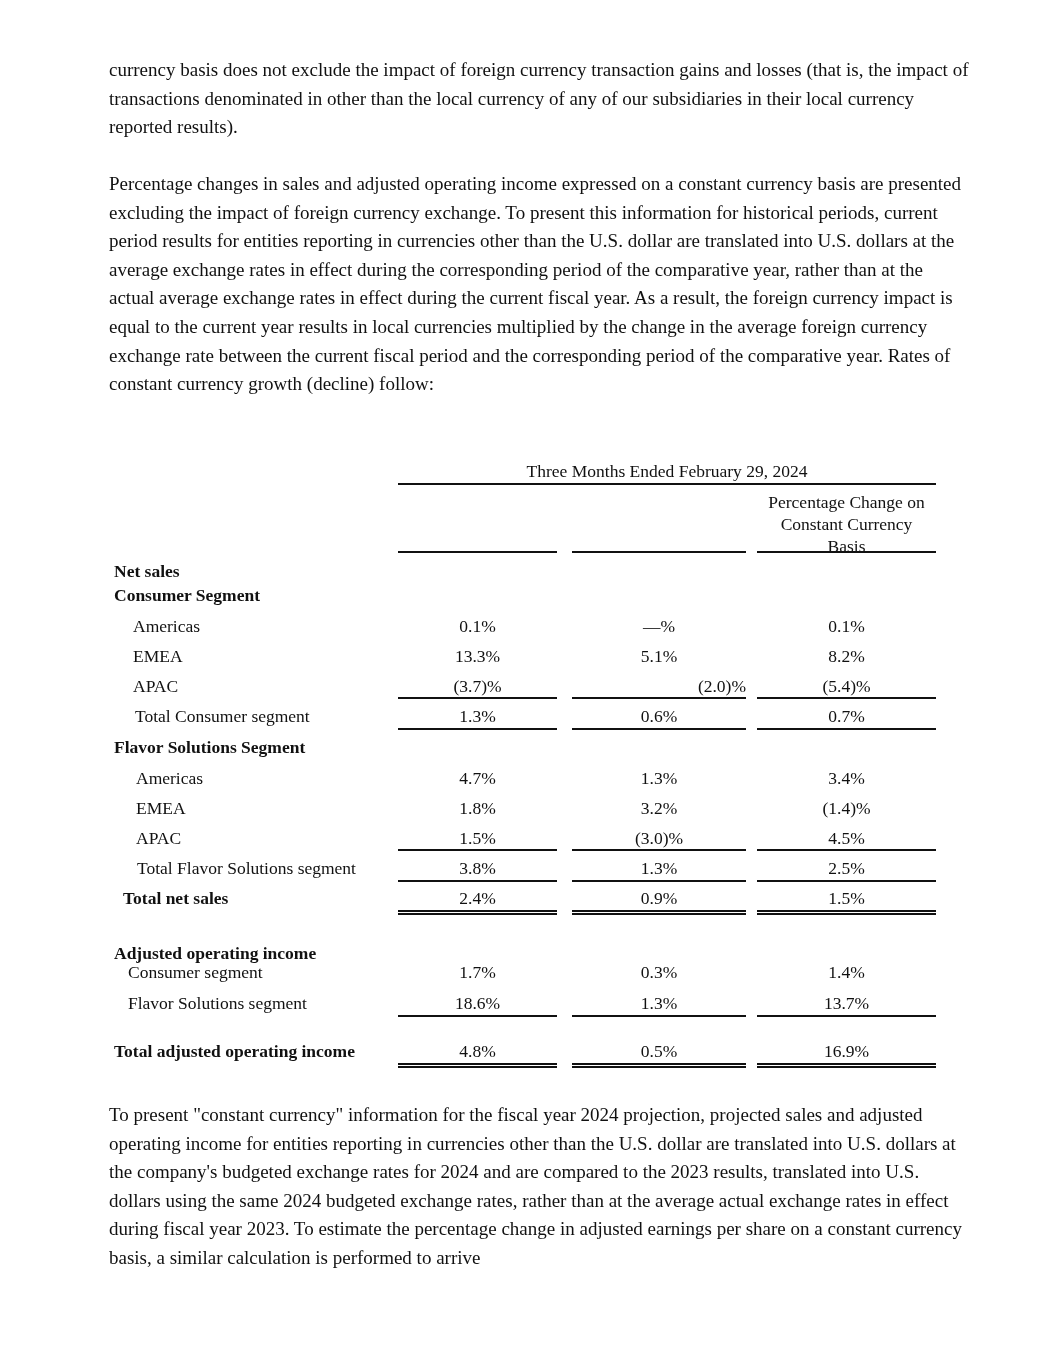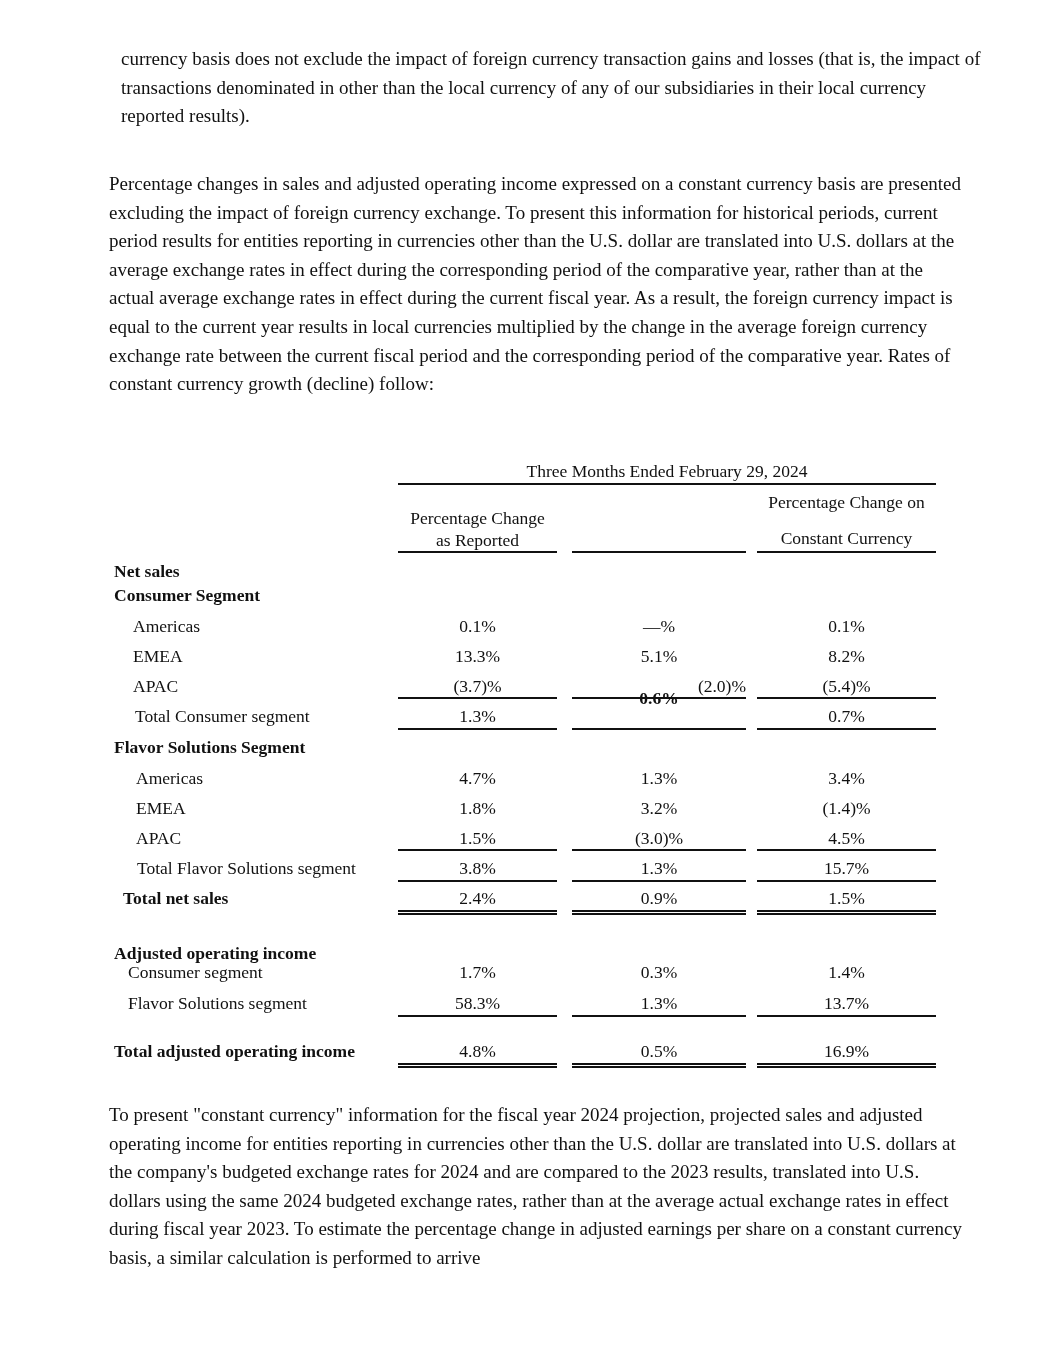--- a/index.html
+++ b/index.html
@@ -4,21 +4,21 @@
 <style>
   html, body { margin: 0; padding: 0; background: #ffffff; }
   body {
     width: 1055px; height: 1365px; position: relative; overflow: hidden;
     font-family: "Liberation Serif", serif; color: #111111;
   }
   .para {
     position: absolute; left: 109px; width: 860px;
     font-size: 19px; line-height: 28.6px; margin: 0;
   }
-  #p1 { top: 45px; margin-left: 12px; }
+  #p1 { top: 56px; }
   #p2 { top: 170px; }
   #p3 { top: 1101px; }
 
   .tbl { position: absolute; left: 0; top: 0; width: 1055px; height: 1365px; padding-left: 46px; }
   .abs { position: absolute; font-size: 17.5px; line-height: 20px; white-space: nowrap; }
   .center { text-align: center; }
   .bold { font-weight: bold; }
   .rule { position: absolute; height: 2px; background: #111; }
   .dbl { position: absolute; height: 5px; border-top: 2px solid #111; border-bottom: 2px solid #111; box-sizing: border-box; }
   .c1 { left: 398px; width: 159px; }
@@ -29,27 +29,23 @@
 <body>
 
 <p id="p1" class="para">currency basis does not exclude the impact of foreign currency transaction gains and losses (that is, the impact of transactions denominated in other than the local currency of any of our subsidiaries in their local currency reported results).</p>
 <p id="p2" class="para">Percentage changes in sales and adjusted operating income expressed on a constant currency basis are presented excluding the impact of foreign currency exchange. To present this information for historical periods, current period results for entities reporting in currencies other than the U.S. dollar are translated into U.S. dollars at the average exchange rates in effect during the corresponding period of the comparative year, rather than at the actual average exchange rates in effect during the current fiscal year. As a result, the foreign currency impact is equal to the current year results in local currencies multiplied by the change in the average foreign currency exchange rate between the current fiscal period and the corresponding period of the comparative year. Rates of constant currency growth (decline) follow:</p>
 
 <div class="tbl">
 
   <div class="abs center" style="left:398px; width:538px; top:461px;">Three Months Ended February 29, 2024</div>
   <div class="rule" style="left:398px; width:538px; top:483px;"></div>
 
-  <div class="abs center c1" style="top:508px;">
-    <div>Percentage Change</div>
-    <div style="margin-top:2px;">as Reported</div>
-  </div>
   <div class="abs center c3" style="top:492px; height:60px; overflow:hidden;">
     <div>Percentage Change on</div>
-    <div style="margin-top:16px;">Constant Currency</div>
+    <div style="margin-top:2px;">Constant Currency</div>
     <div style="margin-top:2px;">Basis</div>
   </div>
   <div class="rule c1" style="top:551px;"></div>
   <div class="rule c2" style="top:551px;"></div>
   <div class="rule c3" style="top:551px;"></div>
 
   <div class="abs bold" style="left:114px; top:561px;">Net sales</div>
   <div class="abs bold" style="left:114px; top:585px;">Consumer Segment</div>
 
   <div class="abs" style="left:133px; top:616px;">Americas</div>
@@ -65,21 +61,21 @@
   <div class="abs" style="left:133px; top:676px;">APAC</div>
   <div class="abs center c1" style="top:676px;">(3.7)%</div>
   <div class="abs center c2" style="top:676px;text-align:right;">(2.0)%</div>
   <div class="abs center c3" style="top:676px;">(5.4)%</div>
   <div class="rule c1" style="top:697px;"></div>
   <div class="rule c2" style="top:697px;"></div>
   <div class="rule c3" style="top:697px;"></div>
 
   <div class="abs" style="left:135px; top:706px;">Total Consumer segment</div>
   <div class="abs center c1" style="top:706px;">1.3%</div>
-  <div class="abs center c2" style="top:688px;font-weight:bold;">0.6%</div>
+  <div class="abs center c2" style="top:706px;">0.6%</div>
   <div class="abs center c3" style="top:706px;">0.7%</div>
   <div class="rule c1" style="top:728px;"></div>
   <div class="rule c2" style="top:728px;"></div>
   <div class="rule c3" style="top:728px;"></div>
 
   <div class="abs bold" style="left:114px; top:737px;">Flavor Solutions Segment</div>
 
   <div class="abs" style="left:136px; top:768px;">Americas</div>
   <div class="abs center c1" style="top:768px;">4.7%</div>
   <div class="abs center c2" style="top:768px;">1.3%</div>
@@ -94,42 +90,42 @@
   <div class="abs center c1" style="top:828px;">1.5%</div>
   <div class="abs center c2" style="top:828px;">(3.0)%</div>
   <div class="abs center c3" style="top:828px;">4.5%</div>
   <div class="rule c1" style="top:849px;"></div>
   <div class="rule c2" style="top:849px;"></div>
   <div class="rule c3" style="top:849px;"></div>
 
   <div class="abs" style="left:137px; top:858px;">Total Flavor Solutions segment</div>
   <div class="abs center c1" style="top:858px;">3.8%</div>
   <div class="abs center c2" style="top:858px;">1.3%</div>
-  <div class="abs center c3" style="top:858px;">15.7%</div>
+  <div class="abs center c3" style="top:858px;">2.5%</div>
   <div class="rule c1" style="top:880px;"></div>
   <div class="rule c2" style="top:880px;"></div>
   <div class="rule c3" style="top:880px;"></div>
 
   <div class="abs bold" style="left:123px; top:888px;">Total net sales</div>
   <div class="abs center c1" style="top:888px;">2.4%</div>
   <div class="abs center c2" style="top:888px;">0.9%</div>
   <div class="abs center c3" style="top:888px;">1.5%</div>
   <div class="dbl c1" style="top:910px;"></div>
   <div class="dbl c2" style="top:910px;"></div>
   <div class="dbl c3" style="top:910px;"></div>
 
   <div class="abs bold" style="left:114px; top:931px;margin-top:12px;">Adjusted operating income</div>
 
   <div class="abs" style="left:128px; top:962px;">Consumer segment</div>
   <div class="abs center c1" style="top:962px;">1.7%</div>
   <div class="abs center c2" style="top:962px;">0.3%</div>
   <div class="abs center c3" style="top:962px;">1.4%</div>
 
   <div class="abs" style="left:128px; top:993px;">Flavor Solutions segment</div>
-  <div class="abs center c1" style="top:993px;">58.3%</div>
+  <div class="abs center c1" style="top:993px;">18.6%</div>
   <div class="abs center c2" style="top:993px;">1.3%</div>
   <div class="abs center c3" style="top:993px;">13.7%</div>
   <div class="rule c1" style="top:1015px;"></div>
   <div class="rule c2" style="top:1015px;"></div>
   <div class="rule c3" style="top:1015px;"></div>
 
   <div class="abs bold" style="left:114px; top:1041px;">Total adjusted operating income</div>
   <div class="abs center c1" style="top:1041px;">4.8%</div>
   <div class="abs center c2" style="top:1041px;">0.5%</div>
   <div class="abs center c3" style="top:1041px;">16.9%</div>

